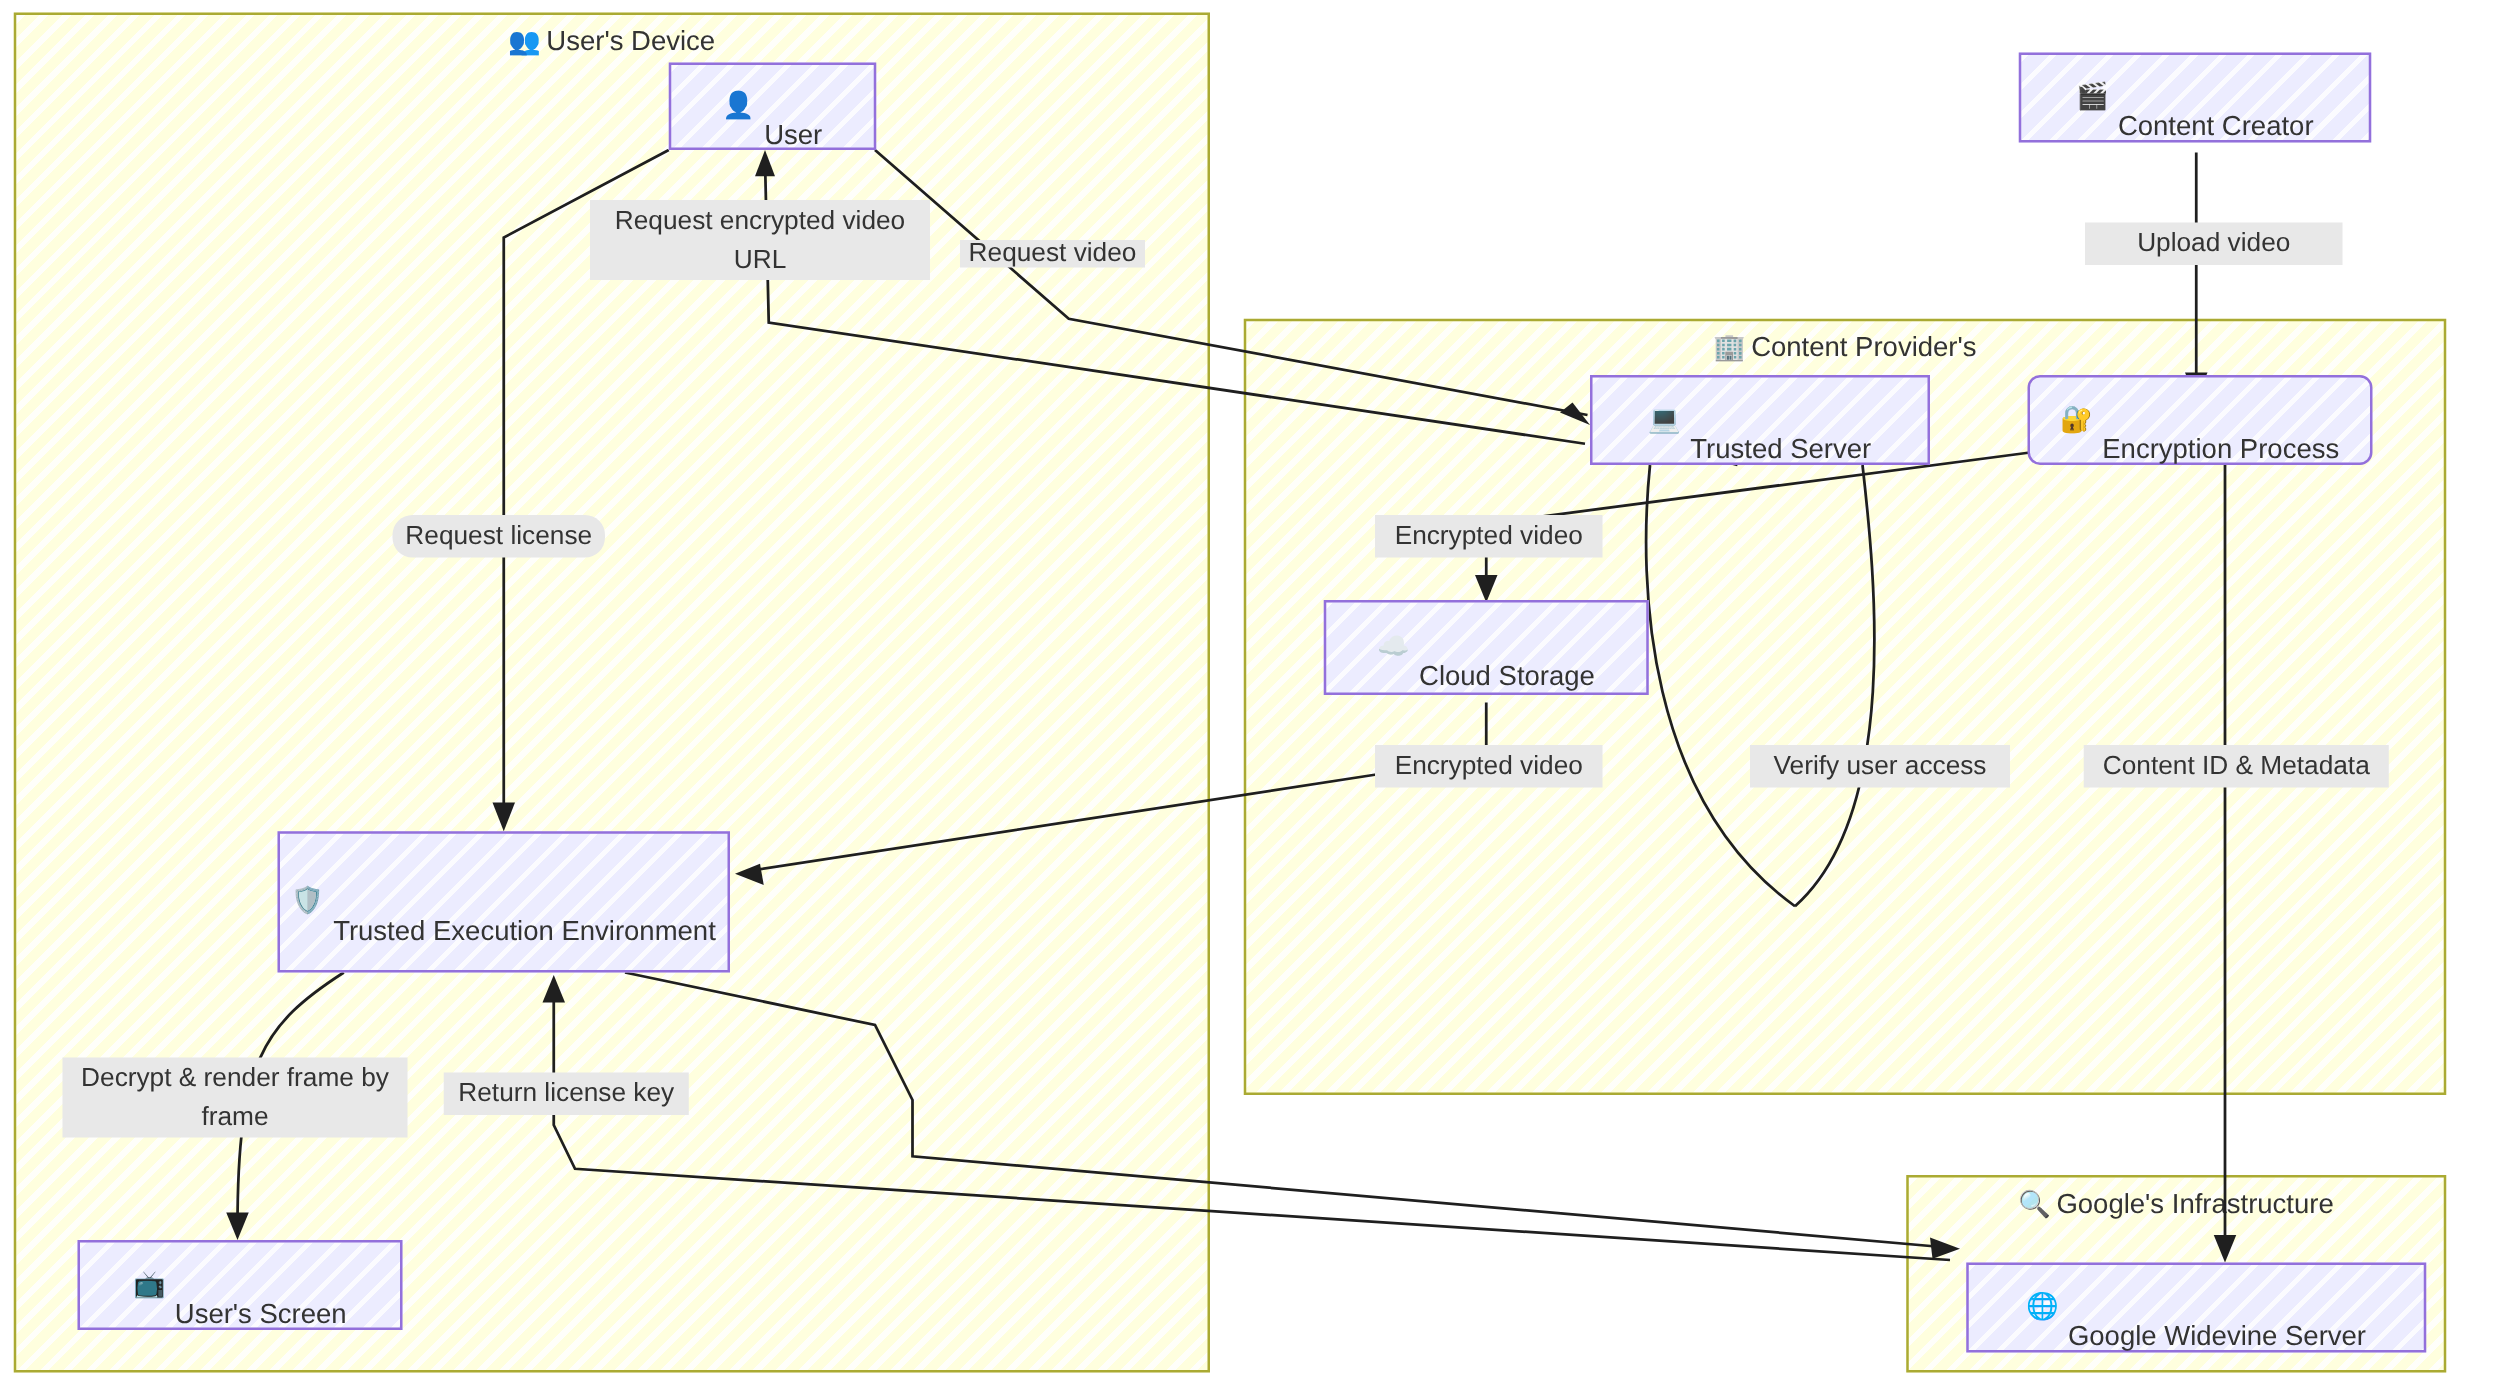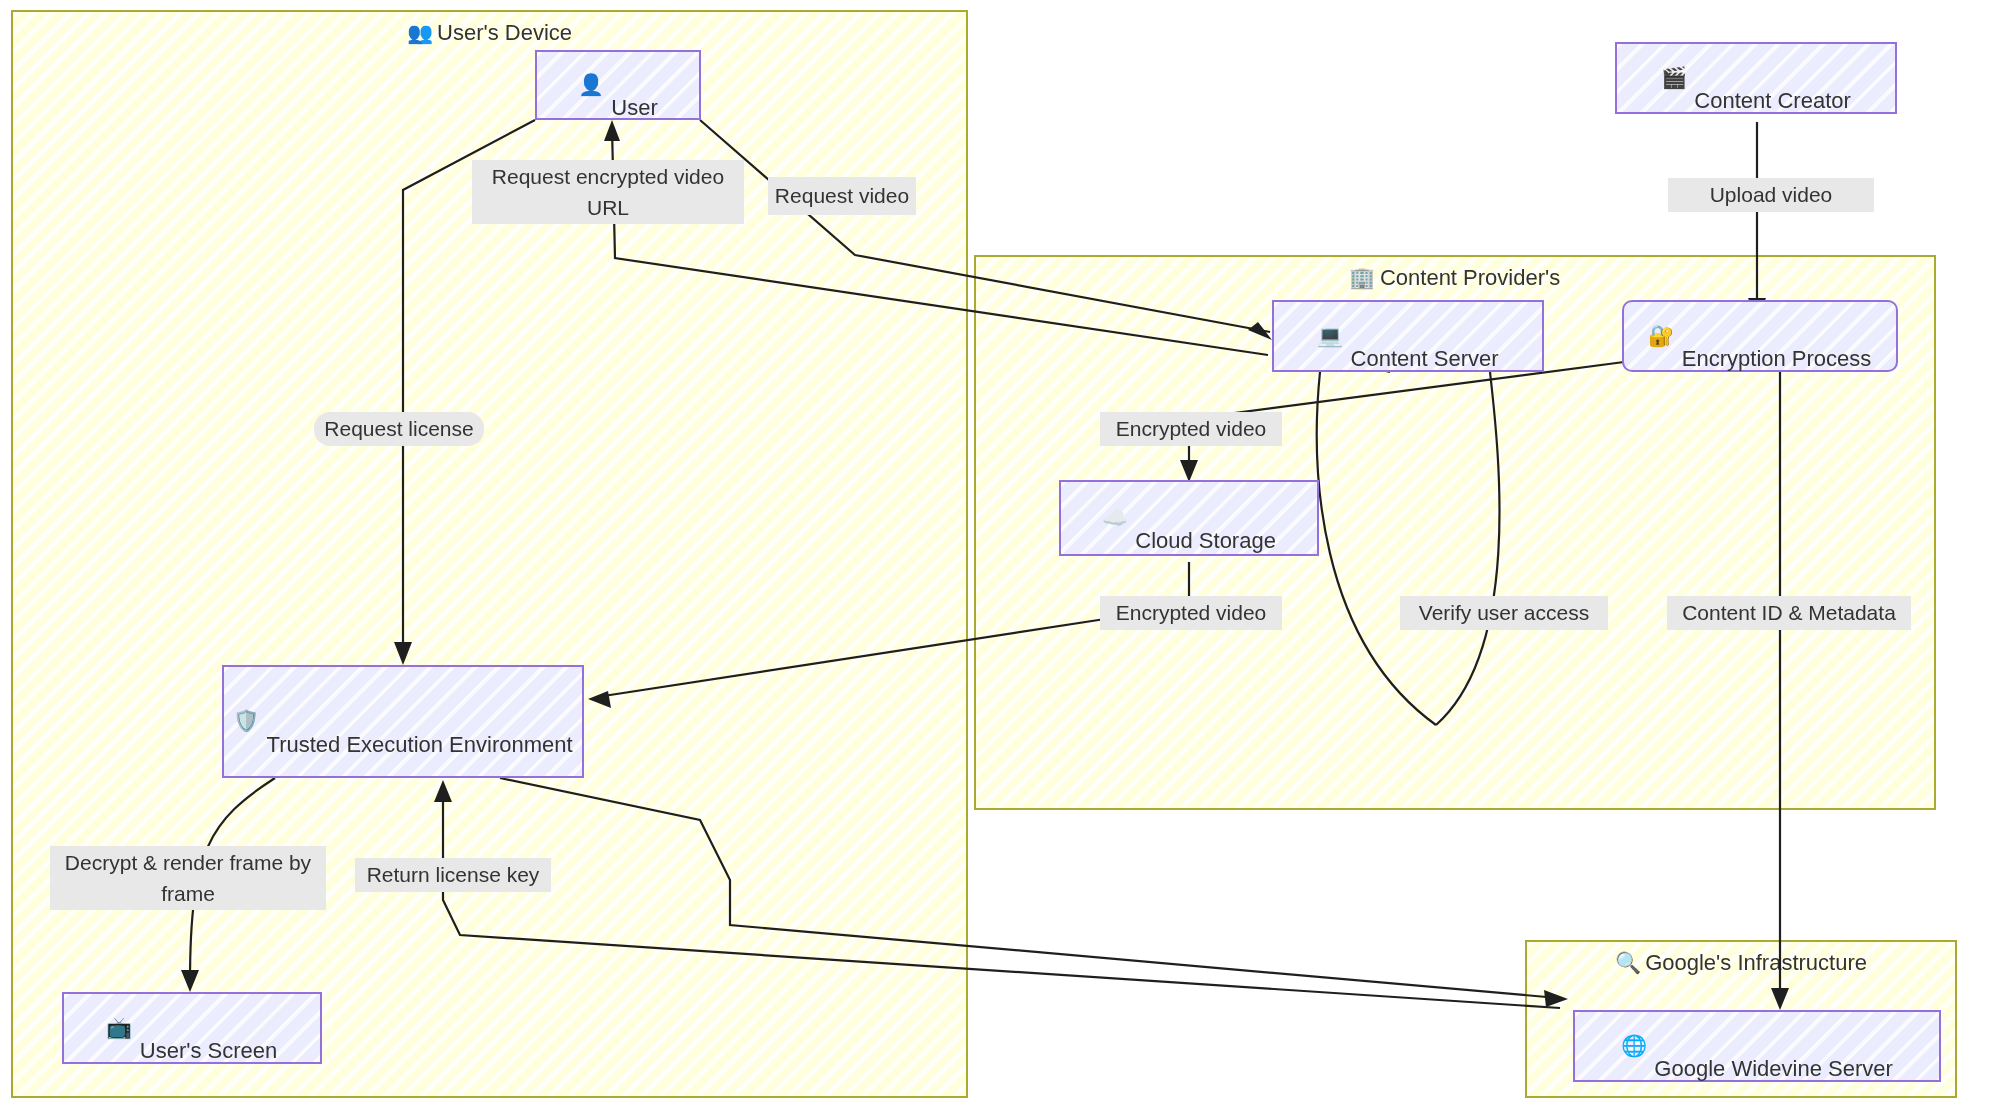--- a/index.html
+++ b/index.html
@@ -102,21 +102,21 @@
 <body>
 
 <div id="canvas">
 
   <div class="cluster" style="left:11px; top:10px; width:957px; height:1088px;">
     <div class="cluster-label">
       <span class="emoji">👥</span><span>User's Device</span>
     </div>
   </div>
 
-  <div class="cluster" style="left:974px; top:255px; width:962px; height:555px;">
+  <div class="cluster" style="left:995px; top:255px; width:962px; height:621px;">
     <div class="cluster-label">
       <span class="emoji">🏢</span><span>Content Provider's</span>
     </div>
   </div>
 
   <div class="cluster" style="left:1525px; top:940px; width:432px; height:158px;">
     <div class="cluster-label">
       <span class="emoji">🔍</span><span>Google's Infrastructure</span>
     </div>
   </div>
@@ -165,21 +165,21 @@
       <span class="node-text">User</span>
   </div>
 
   <div class="node" style="left:1615px; top:42px; width:282px; height:72px;">
     <span class="emoji">🎬</span>
       <span class="node-text">Content Creator</span>
   </div>
 
   <div class="node" style="left:1272px; top:300px; width:272px; height:72px;">
     <span class="emoji">💻</span>
-      <span class="node-text">Content Server</span>
+      <span class="node-text">Trusted Server</span>
   </div>
 
   <div class="node rounded" style="left:1622px; top:300px; width:276px; height:72px;">
     <span class="emoji">🔐</span>
       <span class="node-text">Encryption Process</span>
   </div>
 
   <div class="node" style="left:1059px; top:480px; width:260px; height:76px;">
     <span class="emoji">☁️</span>
       <span class="node-text">Cloud Storage</span>
@@ -195,21 +195,21 @@
       <span class="node-text">User's Screen</span>
   </div>
 
   <div class="node" style="left:1573px; top:1010px; width:368px; height:72px;">
     <span class="emoji">🌐</span>
       <span class="node-text">Google Widevine Server</span>
   </div>
 
   <div class="edge-label" style="left:472px; top:160px; width:272px; height:64px;">Request encrypted video URL</div>
 
-  <div class="edge-label" style="left:768px; top:177px; width:148px; height:38px;">Request video</div>
+  <div class="edge-label" style="left:768px; top:192px; width:148px; height:22px;">Request video</div>
 
   <div class="edge-label" style="left:1668px; top:178px; width:206px; height:34px;">Upload video</div>
 
   <div class="edge-label" style="left:314px; top:412px; width:170px; height:34px;border-radius:16px;">Request license</div>
 
   <div class="edge-label" style="left:1100px; top:412px; width:182px; height:34px;">Encrypted video</div>
 
   <div class="edge-label" style="left:1100px; top:596px; width:182px; height:34px;">Encrypted video</div>
 
   <div class="edge-label" style="left:1400px; top:596px; width:208px; height:34px;">Verify user access</div>

